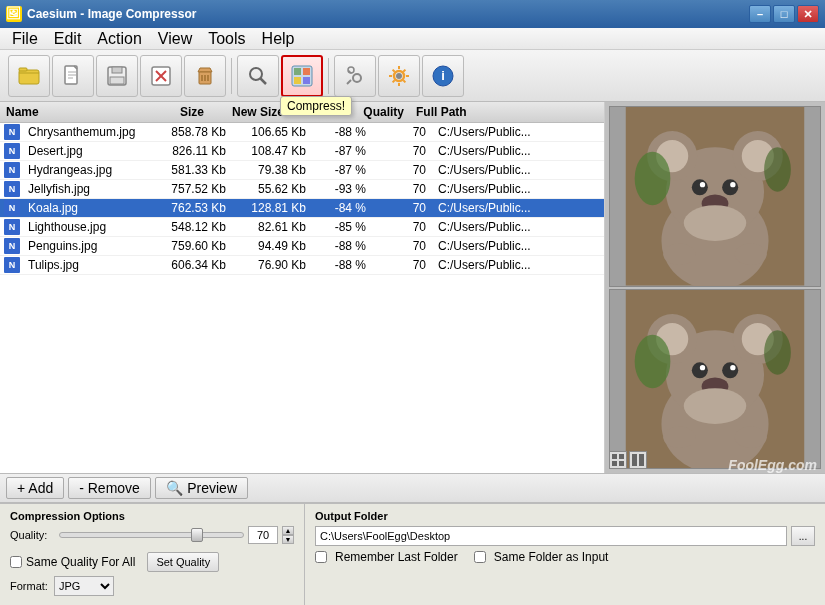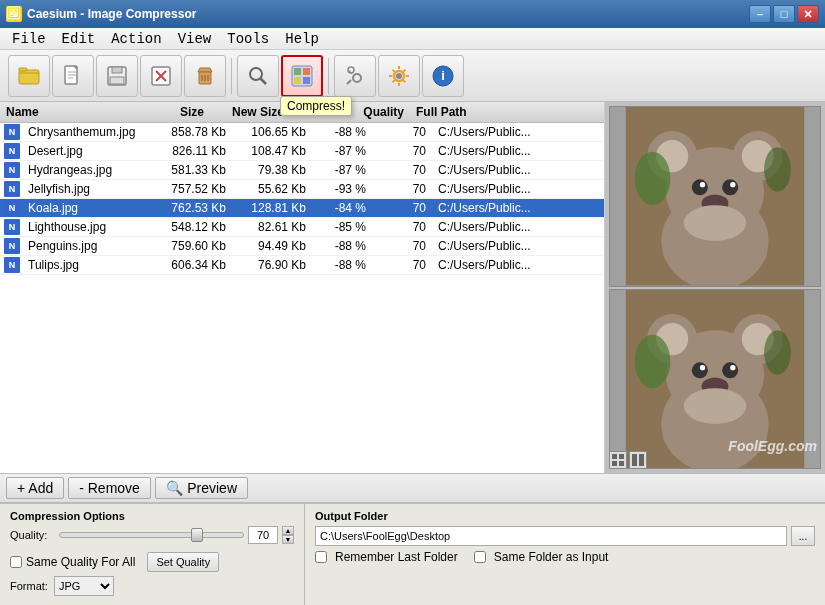--- a/index.html
+++ b/index.html
@@ -51,22 +51,21 @@
       height: 22px;
       display: flex;
       align-items: center;
       padding: 0 4px;
       border-bottom: 1px solid #ccc;
     }
     .menu-item {
       padding: 2px 8px;
       cursor: pointer;
       border-radius: 2px;
-      font-size: 14px;
-      font-family: Liberation Mono, monospace;
+      font-size: 16px;
     }
 
     
     .toolbar {
       background: linear-gradient(to bottom, #f5f5f5, #e0e0e0);
       height: 52px;
       display: flex;
       align-items: center;
       padding: 4px 8px;
       border-bottom: 1px solid #bbb;
@@ -321,21 +320,21 @@
       width: 24px; height: 20px;
       background: linear-gradient(to bottom, #7ab0de, #4a88c0);
       border: 1px solid #2a5fa0;
       cursor: pointer;
       display: flex; align-items: center; justify-content: center;
       color: white;
     }
 
     .watermark {
       position: absolute;
-      bottom: 19px;
+      bottom: 0;
       right: 8px;
       font-size: 14px;
       font-weight: bold;
       color: rgba(255,255,255,0.7);
       font-style: italic;
     }
 
     
     input[type="checkbox"] {
       width: 12px; height: 12px;

